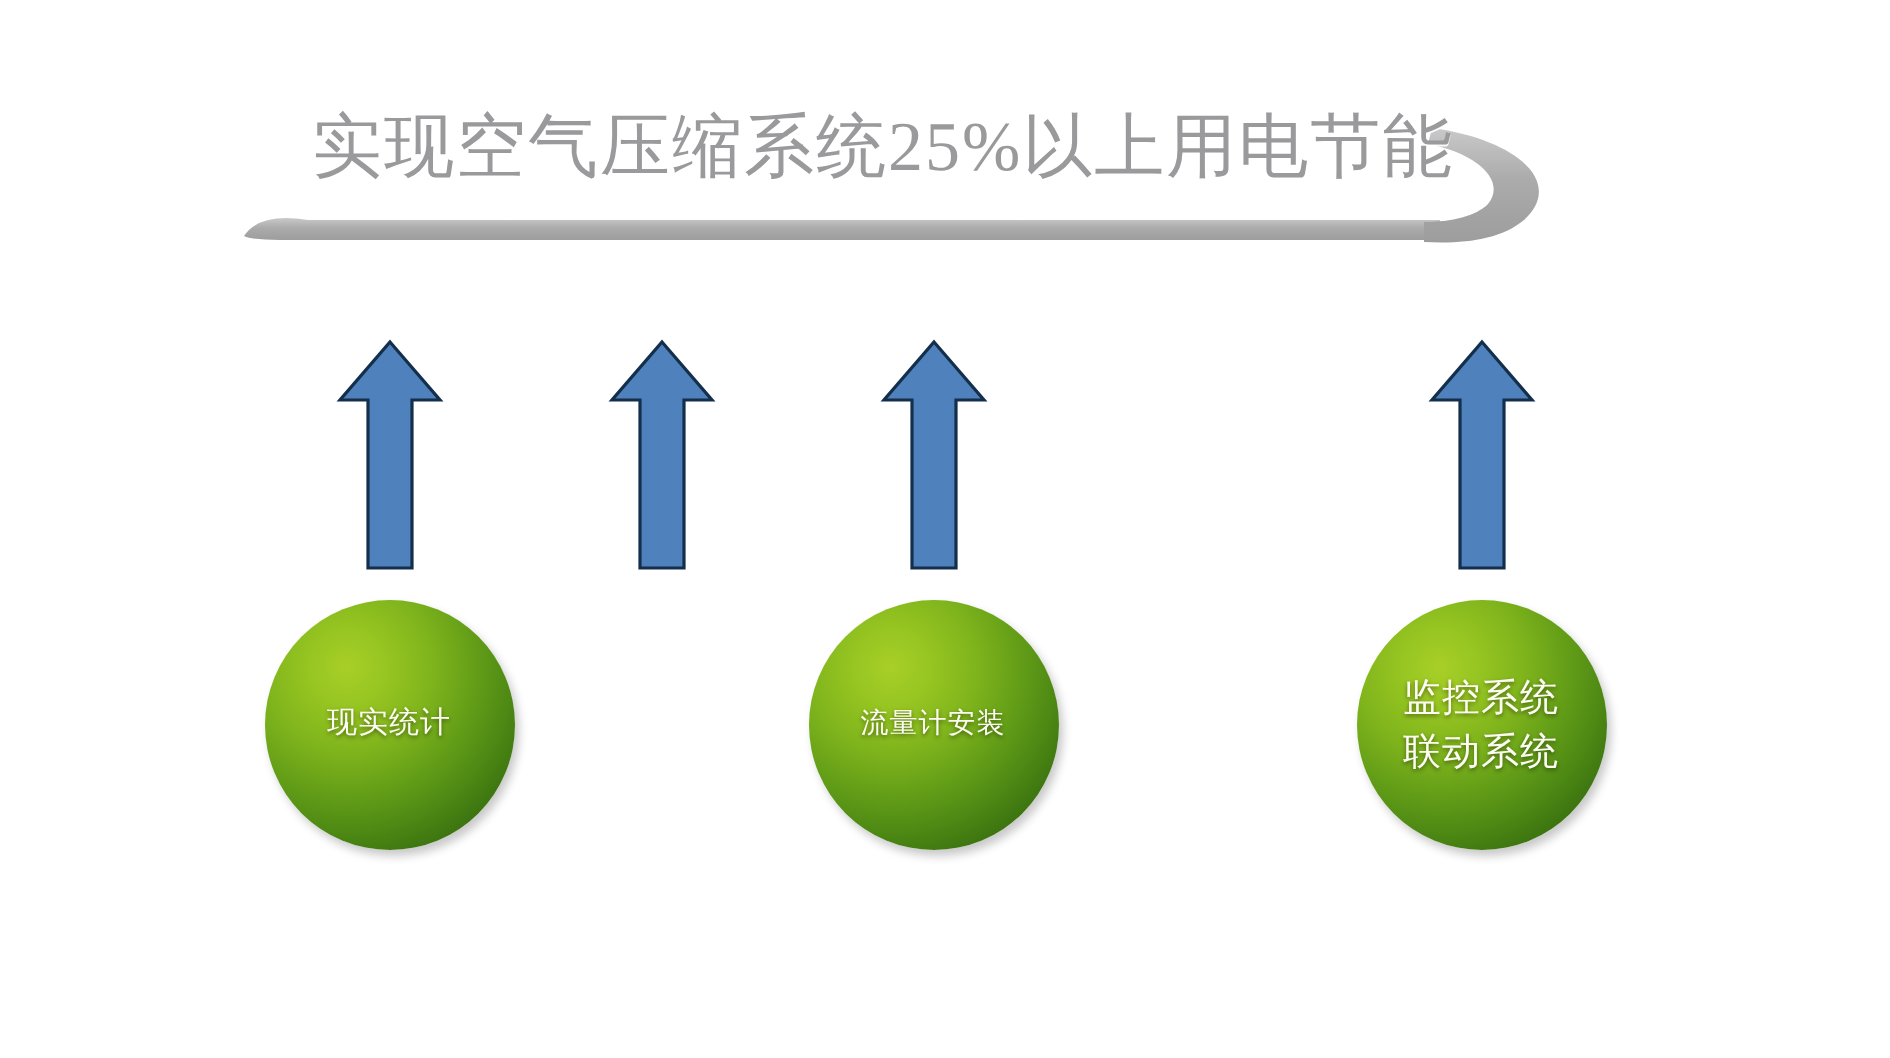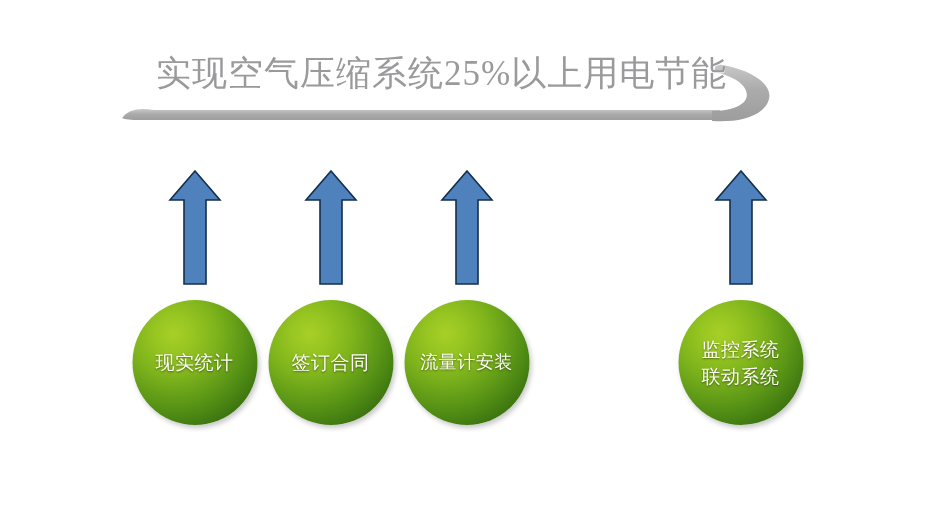--- a/index.html
+++ b/index.html
@@ -95,29 +95,29 @@
         #27500a 100%);
     box-shadow: 2px 3px 5px rgba(0,0,0,0.22);
     display: flex;
     align-items: center;
     justify-content: center;
     text-align: center;
     overflow: hidden;
   }
   .bubble-label {
     font-family: "Liberation Serif", "DejaVu Serif", serif;
-    font-size: 19px;
+    font-size: 15px;
     line-height: 25px;
     color: #fdfdf3;
     letter-spacing: 0.5px;
     text-shadow: 0 1px 2px rgba(0,0,0,0.45);
     padding: 0 4px;
     white-space: pre-line;
   }
-  .bubble.wide .bubble-label { font-size: 18px; }
+  .bubble.wide .bubble-label { font-size: 14px; }
   .bubble.two-line .bubble-label {
     font-size: 19px;
     line-height: 27px;
     font-weight: normal;
   }
 </style>
 </head>
 <body>
 
 <div id="slide">
@@ -153,23 +153,20 @@
         <span class="bubble-label">现实统计</span>
       </div>
     </div>
 
     <div class="step s1">
       <div class="arrow">
         <svg width="56" height="120" viewBox="0 0 56 120">
           <polygon points="28,3 53,32 39,32 39,116 17,116 17,32 3,32" fill="#4f81bd" stroke="#132f4c" stroke-width="1.6" stroke-linejoin="miter"></polygon>
         </svg>
       </div>
-      <div class="bubble">
-        <span class="bubble-label">签订合同</span>
-      </div>
     </div>
 
     <div class="step s2">
       <div class="arrow">
         <svg width="56" height="120" viewBox="0 0 56 120">
           <polygon points="28,3 53,32 39,32 39,116 17,116 17,32 3,32" fill="#4f81bd" stroke="#132f4c" stroke-width="1.6" stroke-linejoin="miter"></polygon>
         </svg>
       </div>
       <div class="bubble wide">
         <span class="bubble-label">流量计安装</span>

